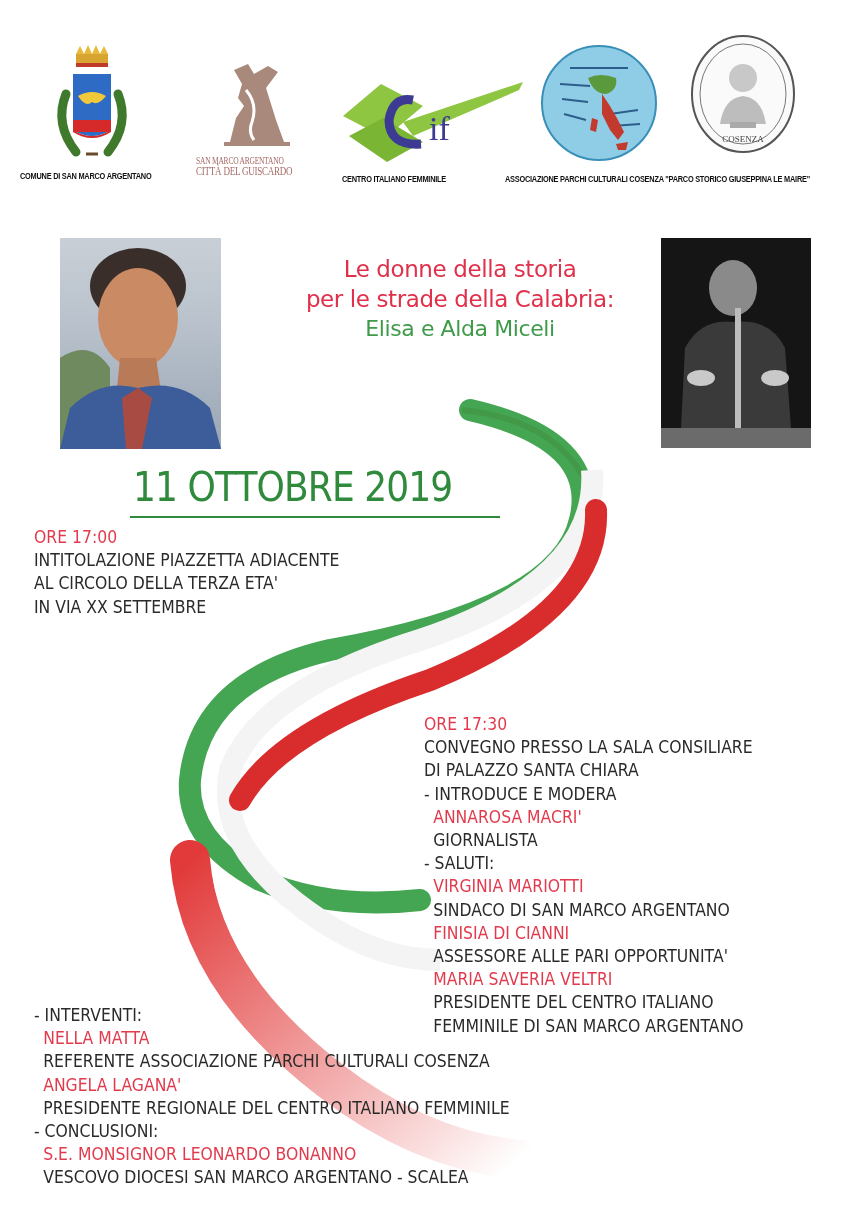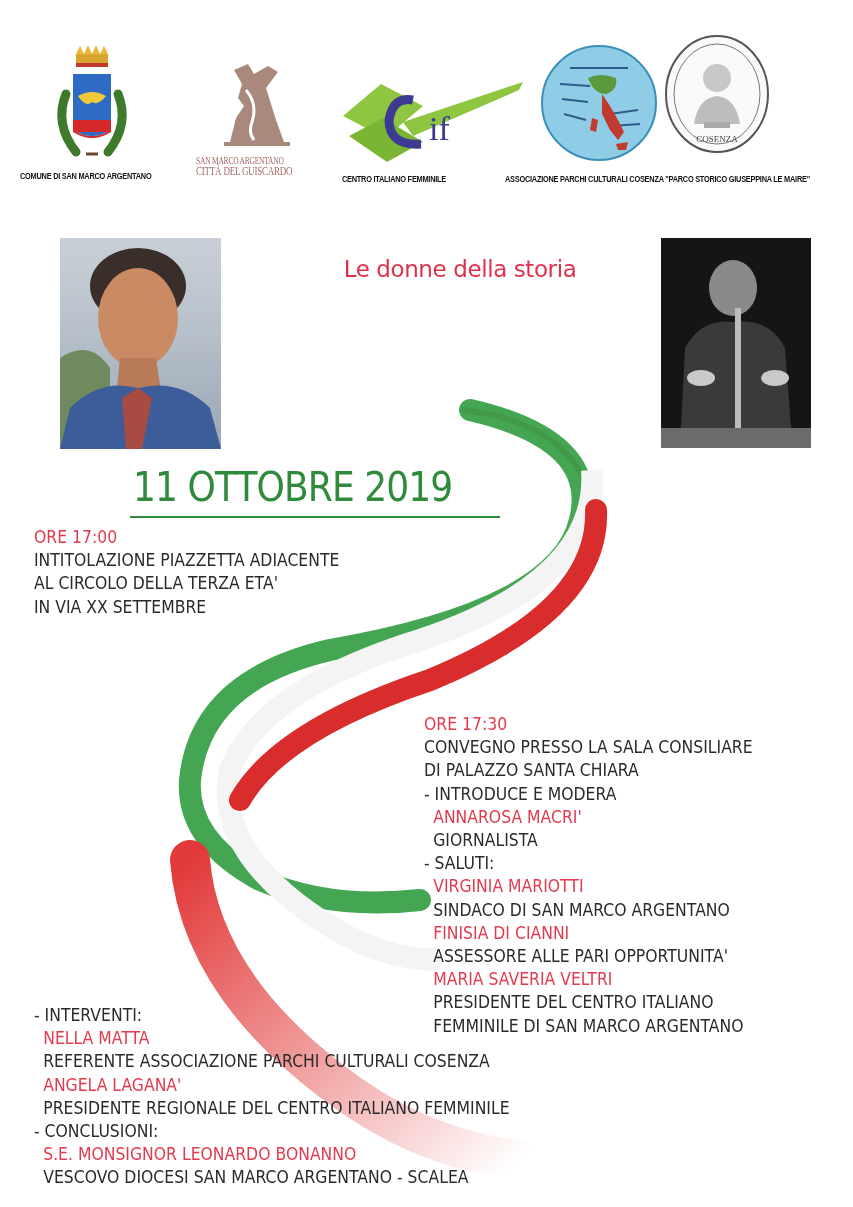--- a/index.html
+++ b/index.html
@@ -83,21 +83,21 @@
         <line x1="30" y1="24" x2="88" y2="24"></line>
     </g>
     <path d="M48 34 Q60 28 76 34 Q78 46 66 50 Q54 50 48 34 Z" fill="#5a9a3c"></path>
     <path d="M62 50 L70 62 L78 76 L84 88 L78 96 L70 86 L62 70 Z" fill="#c23a2e"></path>
     <path d="M52 74 L58 76 L56 88 L50 86 Z" fill="#c23a2e"></path>
     <path d="M76 100 L88 98 L86 106 L78 106 Z" fill="#c23a2e"></path>
   </svg>
 </div>
 <div class="logo-caption" style="left:505px;top:174px;">ASSOCIAZIONE PARCHI CULTURALI COSENZA "PARCO STORICO GIUSEPPINA LE MAIRE"</div>
 
-<div class="logo" style="left:664px;top:34px;width:106px;height:120px;">
+<div class="logo" style="left:690px;top:34px;width:106px;height:120px;">
   <svg width="106" height="120" viewBox="0 0 106 120">
     <ellipse cx="53" cy="60" rx="51" ry="58" fill="#fafafa" stroke="#555" stroke-width="2"></ellipse>
     <ellipse cx="53" cy="60" rx="43" ry="50" fill="none" stroke="#777" stroke-width="1"></ellipse>
     <circle cx="53" cy="44" r="14" fill="#c8c8c8"></circle>
     <path d="M30 90 Q34 64 53 62 Q72 64 76 90 Z" fill="#bdbdbd"></path>
     <rect x="40" y="88" width="26" height="6" fill="#aaa"></rect>
     <text x="53" y="108" text-anchor="middle" font-family="Liberation Serif, serif" font-size="9" fill="#444">COSENZA</text>
   </svg>
 </div>
 
@@ -118,20 +118,22 @@
     <path d="M20 190 L24 110 Q40 80 72 84 Q110 80 124 110 L130 190 Z" fill="#3a3a3a"></path>
     <ellipse cx="40" cy="140" rx="14" ry="8" fill="#c9c9c9"></ellipse>
     <ellipse cx="114" cy="140" rx="14" ry="8" fill="#c9c9c9"></ellipse>
     <rect x="74" y="70" width="6" height="120" fill="#bcbcbc"></rect>
     <rect x="0" y="190" width="150" height="20" fill="#6b6b6b"></rect>
   </svg>
 </div>
 
 <div class="title" style="top:254px;">
   <div class="red">Le donne della storia</div>
+  <div class="red">per le strade della Calabria:</div>
+  <div class="green" style="font-size:22px;">Elisa e Alda Miceli</div>
 </div>
 
 <svg style="position:absolute;left:0;top:0;" width="853" height="1207" viewBox="0 0 853 1207">
   <defs>
     <linearGradient id="fadeBottom" x1="0" y1="0" x2="1" y2="1">
       <stop offset="0" stop-color="#e23a3a" stop-opacity="1"></stop>
       <stop offset="1" stop-color="#e23a3a" stop-opacity="0"></stop>
     </linearGradient>
   </defs>
 

